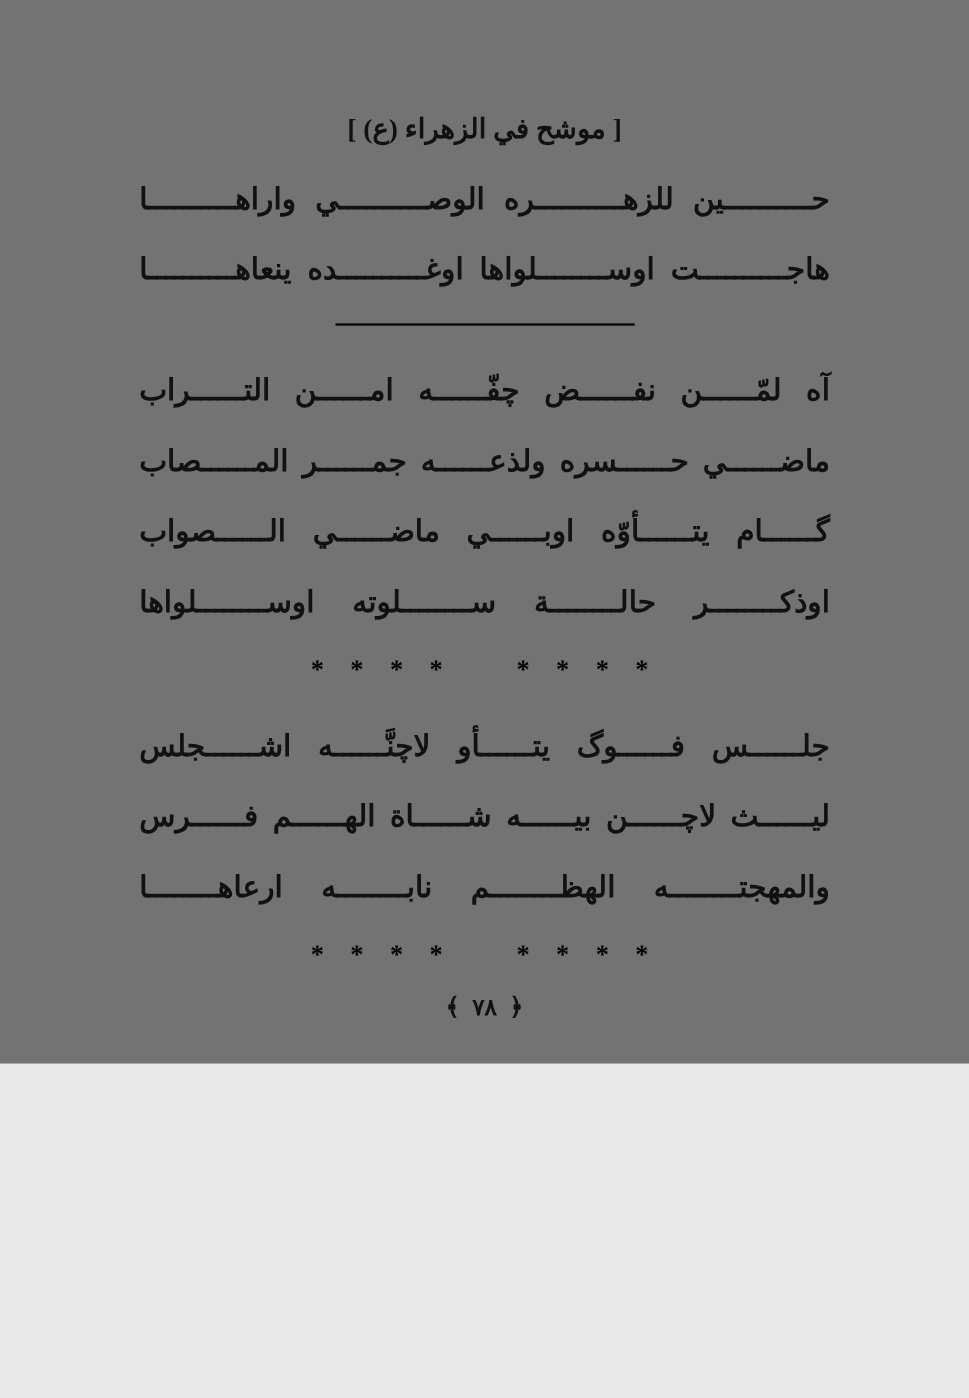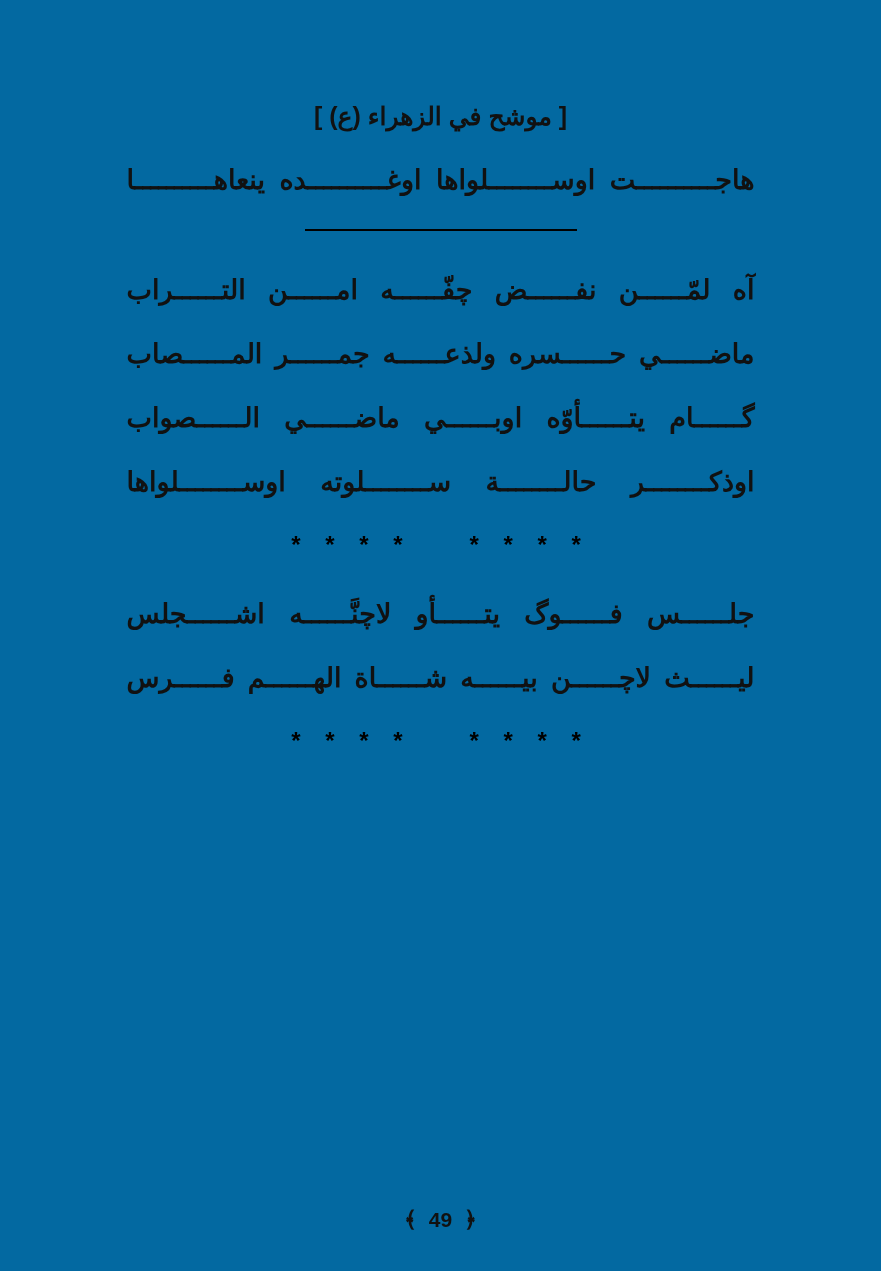--- a/index.html
+++ b/index.html
@@ -3,25 +3,25 @@
 <meta charset="utf-8">
 <style>
   html, body {
     margin: 0;
     padding: 0;
     background: #e8e8e8;
   }
   .page {
     position: relative;
     width: 881px;
-    height: 1271px;
+    height: 967px;
     margin: 0 auto;
-    background: #0369a1;
+    background: #737373;
     color: #111111;
-    font-family: Liberation Sans, sans-serif;
+    font-family: Liberation Serif, serif;
     direction: rtl;
     overflow: hidden;
   }
   .content {
     width: 628px;
     margin: 0 auto;
     padding-top: 102px;
   }
   .title {
     text-align: center;
@@ -81,47 +81,49 @@
 </style>
 </head>
 <body>
 
 <div class="page">
   <div class="content">
 
     <div class="title">[ موشح في الزهراء (ع) ]</div>
 
     <div>
+      <div class="poem-line">حــــــــــين للزهــــــــــره الوصــــــــــي واراهــــــــــا</div>
       <div class="poem-line">هاجــــــــــت اوســــــــلواها اوغــــــــــده ينعاهــــــــــا</div>
     </div>
 
     <div class="divider"></div>
 
     <div>
       <div class="poem-line">آه لمّــــــن نفــــــض چفّــــــه امــــــن التــــــراب</div>
       <div class="poem-line">ماضــــــي حــــــسره ولذعــــــه جمــــــر المــــــصاب</div>
       <div class="poem-line">گــــــام يتــــــأوّه اوبــــــي ماضــــــي الــــــصواب</div>
       <div class="poem-line">اوذكــــــــر حالــــــــة ســــــــلوته اوســــــــلواها</div>
     </div>
 
     <div class="stars-row">
       <span class="stars-group">* * * *</span>
       <span class="stars-group">* * * *</span>
     </div>
 
     <div>
       <div class="poem-line">جلــــــس فــــــوگ يتــــــأو لاچنَّــــــه اشــــــجلس</div>
       <div class="poem-line">ليــــــث لاچــــــن بيــــــه شــــــاة الهــــــم فــــــرس</div>
+      <div class="poem-line">والمهجتــــــــه الهظــــــــم نابــــــــه ارعاهــــــــا</div>
     </div>
 
     <div class="stars-row">
       <span class="stars-group">* * * *</span>
       <span class="stars-group">* * * *</span>
     </div>
 
   </div>
 
   <div class="footer">
     <span class="ornament">﴿</span>
-    <span class="page-number">49</span>
+    <span class="page-number">٧٨</span>
     <span class="ornament">﴾</span>
   </div>
 </div>
 
 </body></html>

